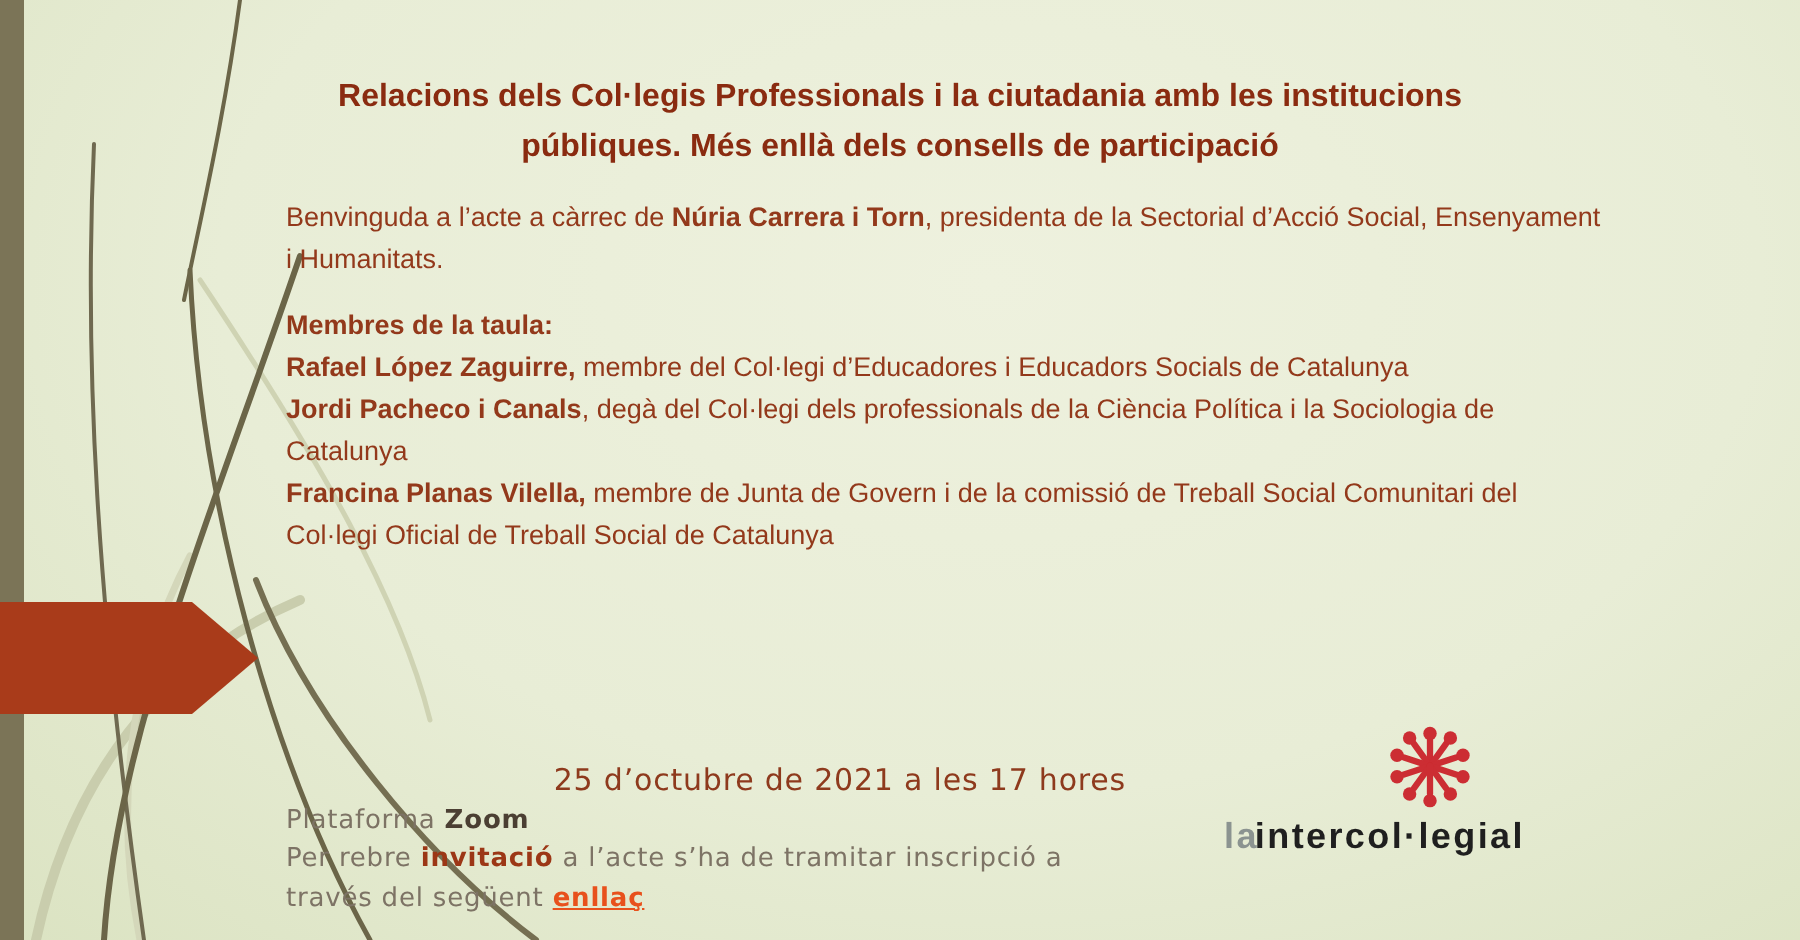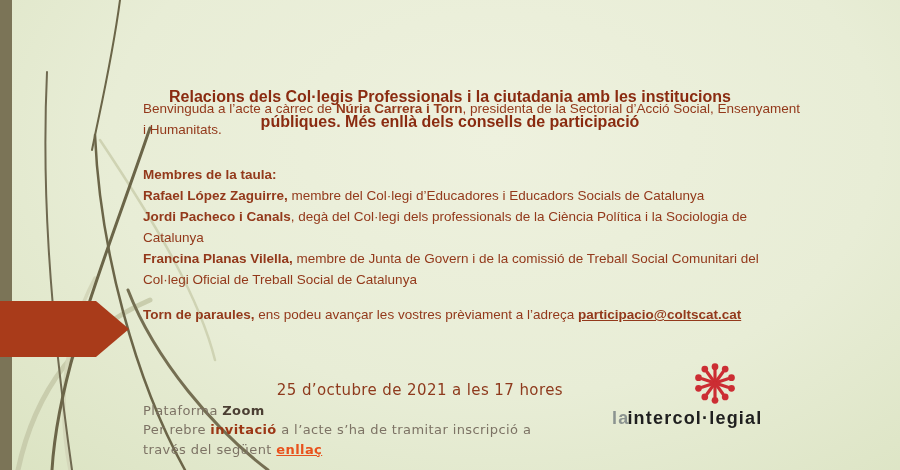--- a/index.html
+++ b/index.html
@@ -14,28 +14,27 @@
   .left-bar{
     position:absolute;left:0;top:0;width:12px;height:470px;
     background:#7b7457;
   }
   .grass{position:absolute;left:0;top:0;pointer-events:none;}
   .arrow{position:absolute;left:0;top:300px;pointer-events:none;}
   .title{
     position:absolute;left:150px;top:36px;width:600px;
     text-align:center;font-weight:bold;font-size:16px;line-height:25px;
     color:#8a2b10;
-    margin-top:48px;
   }
   .content{
     position:absolute;left:143px;top:98px;width:660px;
     font-size:13.5px;line-height:21px;color:#93391b;
   }
   .content p{margin:0;}
-  .content .gap-a{margin-top:24px;}
+  .content .gap-a{margin-top:12px;}
   .content .gap-b{margin-top:16px;}
   .content .gap-c{margin-top:14px;}
   b,.b{font-weight:bold;}
   a.email{color:#93391b;font-weight:bold;text-decoration:underline;cursor:pointer;}
   .footer{
     position:absolute;left:143px;top:381px;width:420px;
     font-family:"DejaVu Sans", sans-serif;
     font-size:13px;line-height:19.5px;letter-spacing:0.4px;
     color:#7d7365;
   }
@@ -81,21 +80,20 @@
 
     <p><span>Benvinguda a l’acte a càrrec de </span><b>Núria Carrera i Torn</b><span>, presidenta de la Sectorial d’Acció Social, Ensenyament i Humanitats.</span></p>
 
     <p class="gap-a b">Membres de la taula:</p>
 
     <p><b>Rafael López Zaguirre,</b><span>  membre del Col·legi d’Educadores i Educadors Socials de Catalunya</span></p>
     <p><b>Jordi Pacheco i Canals</b><span>, degà del Col·legi dels professionals de la Ciència Política i la Sociologia de Catalunya</span></p>
     <p><b>Francina Planas Vilella,</b><span> membre de Junta de Govern i  de la comissió de Treball Social Comunitari del Col·legi Oficial de Treball Social de Catalunya</span></p>
 
 
-    <p class="gap-c"><b>Torn de paraules,</b><span> ens podeu avançar les vostres prèviament a l’adreça </span><a class="email">participacio@coltscat.cat</a></p>
   </div>
 
   <div class="footer">
     <div class="date">25 d’octubre de 2021 a les 17 hores</div>
     <div><span>Plataforma </span><span class="zoom-name">Zoom</span></div>
     <div><span>Per rebre </span><span class="invite-bold">invitació</span><span> a l’acte s’ha de tramitar inscripció a</span></div>
     <div><span>través del següent </span><a class="enllac">enllaç</a></div>
   </div>
 
   <div class="logo">

